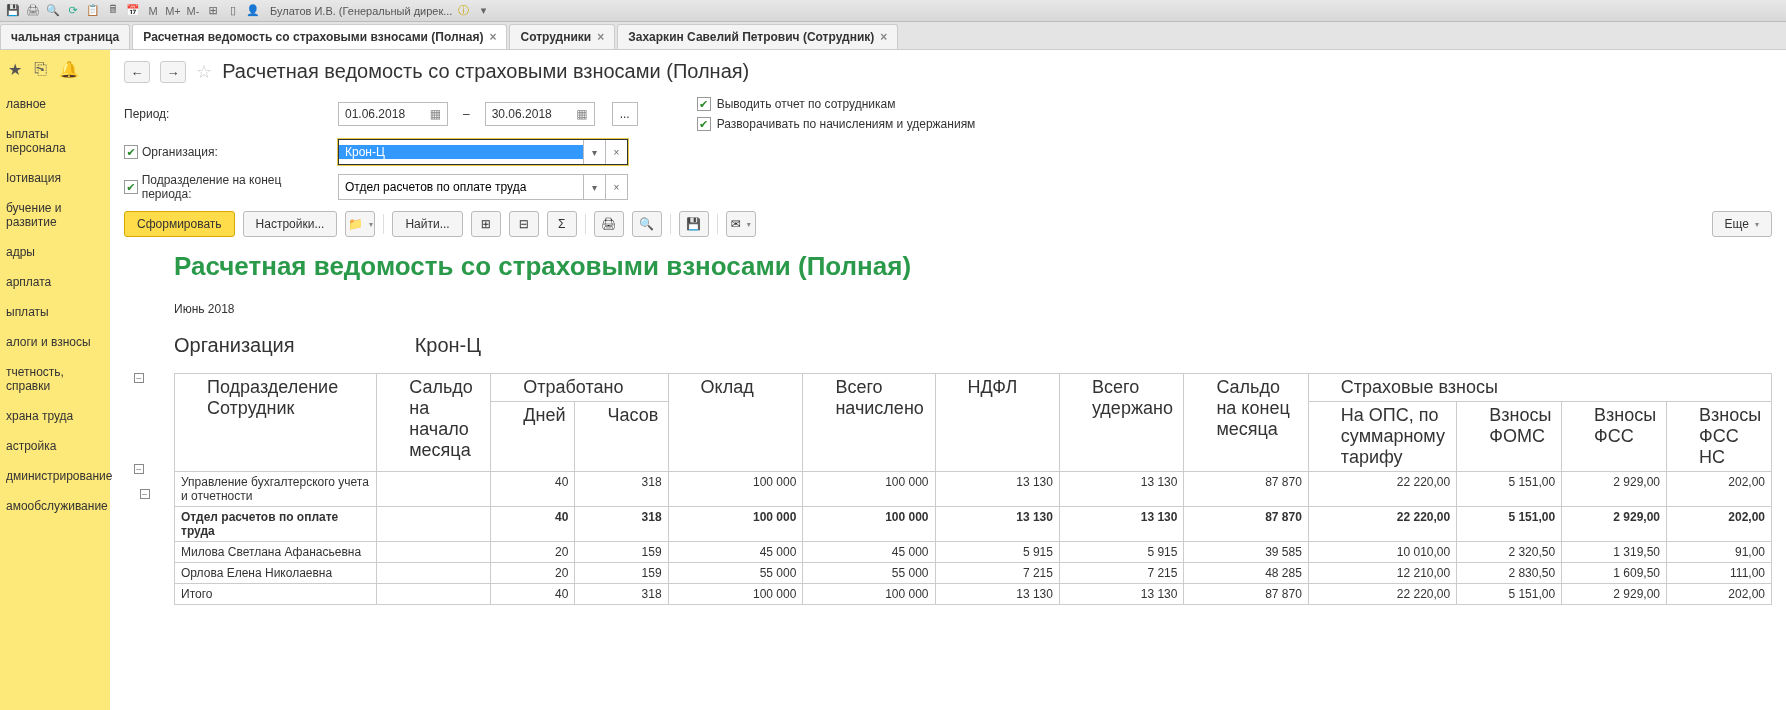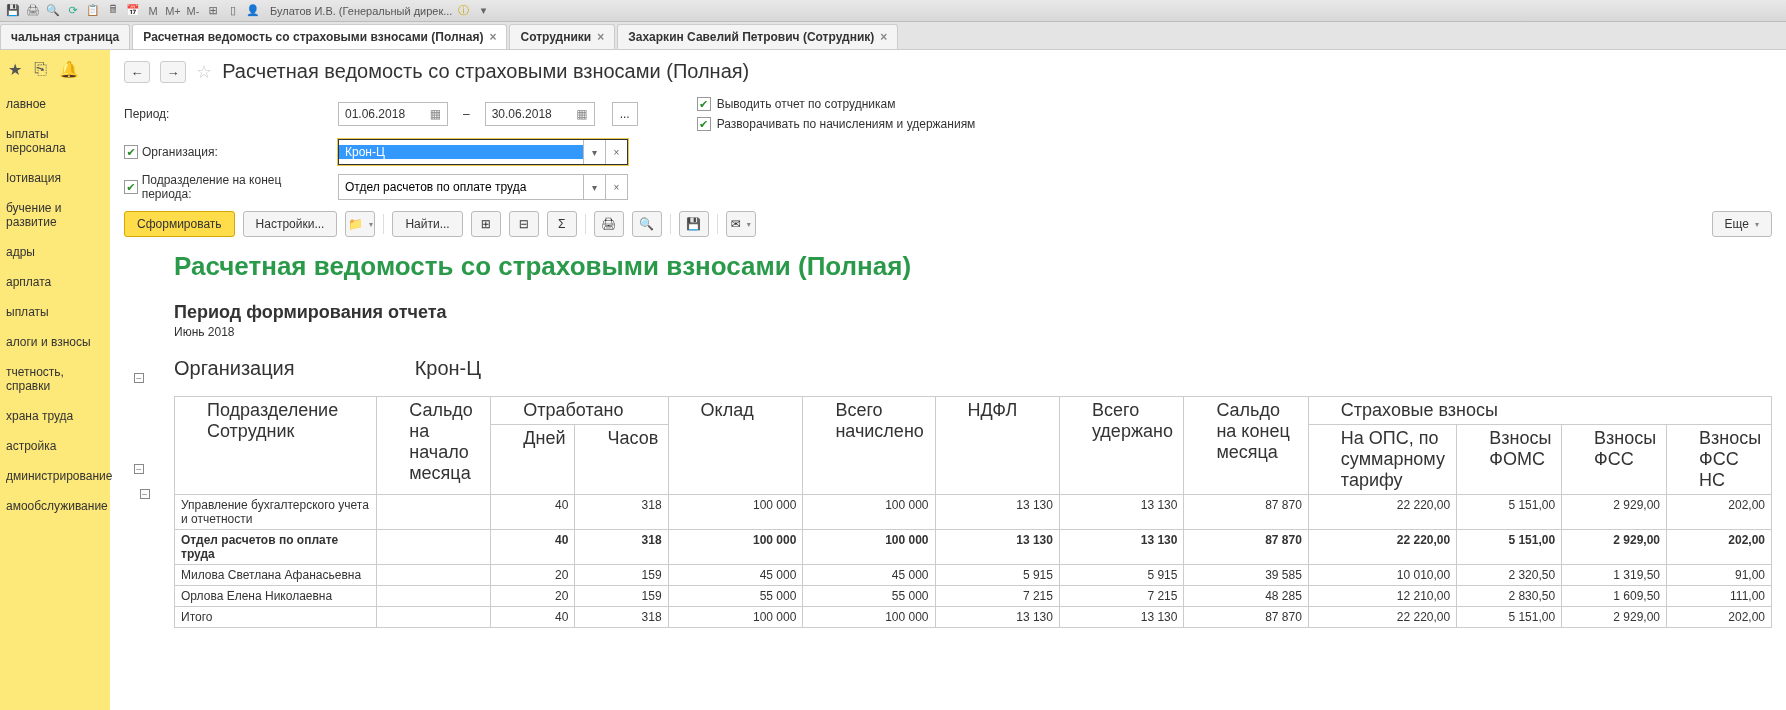--- a/index.html
+++ b/index.html
@@ -203,21 +203,20 @@
         </span>
     </div>
 
     <div class="report">
       <div class="tree">
         <div class="node">−</div><br><br><br><br><br><br><br><br>
         <div class="node">−</div><br><br>
         &nbsp;&nbsp;<div class="node">−</div>
       </div>
       <h2>Расчетная ведомость со страховыми взносами (Полная)</h2>
-      <h3>Период формирования отчета</h3>
       <div class="sub">Июнь 2018</div>
       <div class="org-row">
         <span>Организация</span>
         <span>Крон-Ц</span>
       </div>
 
       <table class="data">
         <thead>
           <tr>
             <th rowspan="2" style="width:195px">

